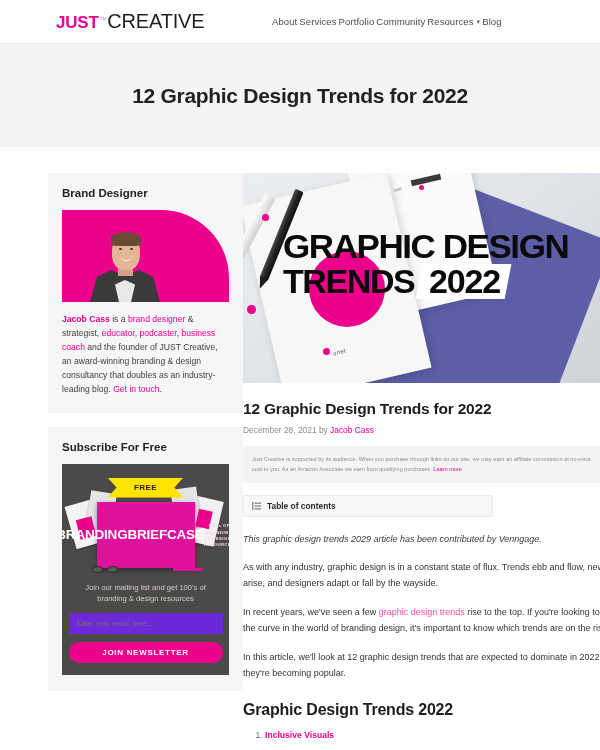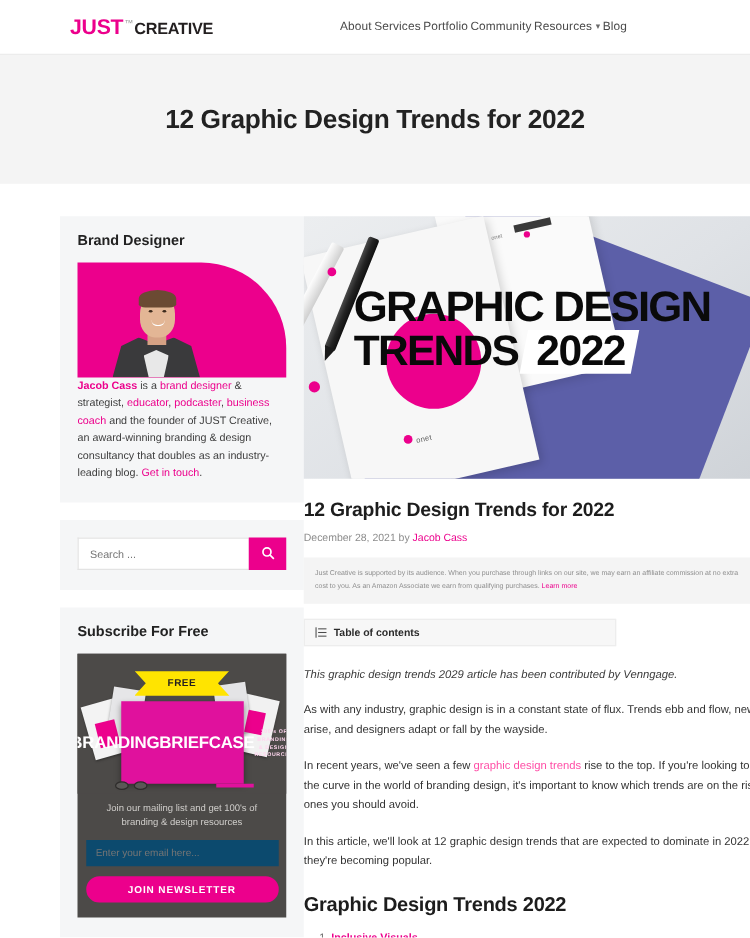--- a/index.html
+++ b/index.html
@@ -26,21 +26,21 @@
     display: flex;
     align-items: baseline;
     letter-spacing: -0.3px;
   }
   .logo-just {
     font-size: 17px; font-weight: bold; color: #ec008c;
     letter-spacing: -0.2px;
   }
   .logo-tm { font-size: 7px; color: #9a9a9a; position: relative; top: -6px; margin: 0 1px; }
   .logo-creative {
-    font-size: 13px; font-weight: 700; color: #231f20; letter-spacing: -0.2px;
+    font-size: 20px; font-weight: 400; color: #231f20; letter-spacing: -0.2px;
   }
   .main-nav {
     position: absolute;
     left: 272px;
     display: flex;
     align-items: center;
     gap: 2px;
     white-space: nowrap;
   }
   .nav-item {
@@ -98,21 +98,21 @@
     position: absolute; bottom: 56px; left: 23px; width: 30px; height: 14px;
     background: #6b4a33; border-radius: 50% 50% 18% 18%;
   }
   .ph-eye { position:absolute; width:3px; height:2px; background:#3c2a1c; border-radius:50%; bottom:52px; }
   .ph-eye.l { left: 31px; } .ph-eye.r { left: 42px; }
   .ph-smile {
     position:absolute; bottom:41px; left:33px; width:11px; height:5px;
     border-bottom: 1.6px solid #fff; border-radius: 0 0 9px 9px;
   }
   .author-bio {
-    font-size: 8.6px; line-height: 1.62; color: #3e3e3e;
+    margin-top: 11px; font-size: 8.6px; line-height: 1.62; color: #3e3e3e;
   }
   .author-bio a { color: #ec008c; text-decoration: none; }
   .author-bio .name { color: #ec008c; font-weight: bold; }
 
   .search-row { display: flex; height: 26px; }
   .search-input {
     flex: 1; border: 1px solid #e3e3e3; border-right: none; background: #fff;
     font-size: 8.6px; color: #9b9b9b; padding: 0 9px;
     font-family: "Liberation Sans", sans-serif; outline: none;
   }
@@ -167,23 +167,23 @@
   .news-h {
     color: #fff; font-size: 11.5px; font-weight: bold; text-align: center;
     line-height: 1.28; padding: 0 12px; margin-top: 4px;
   }
   .news-sub {
     color: #cfcdca; font-size: 7.6px; text-align: center; line-height: 1.45;
     padding: 0 14px; margin-top: 6px;
   }
   .news-email {
     display: block; width: 154px; height: 21px; margin: 9px auto 0;
-    background: #0c4a6e; border: none; outline: none;
+    background: #6d28d9; border: none; outline: none;
     font-size: 8px; color: #a9a9a9; padding: 0 8px;
-    font-family: Liberation Sans, sans-serif;
+    font-family: Liberation Serif, serif;
   }
   .news-btn {
     display: block; width: 154px; height: 21px; margin: 8px auto 0;
     background: #ec008c; border: none; border-radius: 11px; cursor: pointer;
     color: #fff; font-size: 8px; font-weight: bold; letter-spacing: .7px;
     font-family: "Liberation Sans", sans-serif;
   }
 
   
   .hero {
@@ -348,31 +348,20 @@
           <div class="ph-head"></div>
           <div class="ph-hair"></div>
           <div class="ph-eye l"></div>
           <div class="ph-eye r"></div>
           <div class="ph-smile"></div>
         </div>
       </div>
       <p class="author-bio"><a class="name">Jacob Cass</a><span> is a </span><a>brand designer</a><span> &amp; strategist, </span><a>educator</a><span>, </span><a>podcaster</a><span>, </span><a>business coach</a><span> and the founder of JUST Creative, an award-winning branding &amp; design consultancy that doubles as an industry-leading blog. </span><a>Get in touch</a><span>.</span></p>
     </section>
 
-    <section class="widget">
-      <div class="search-row">
-        <input class="search-input" placeholder="Search ..." style="">
-        <button class="search-btn">
-          <svg width="11" height="11" viewBox="0 0 24 24" fill="none" stroke="#ffffff" stroke-width="3">
-            <circle cx="10" cy="10" r="7"></circle>
-              <line x1="15" y1="15" x2="22" y2="22"></line>
-          </svg>
-        </button>
-      </div>
-    </section>
 
     <section class="widget">
       <div class="widget-title">Subscribe For Free</div>
       <div class="news-card">
         <div class="news-art">
           <div class="na-paper na-p1"></div>
             <div class="na-paper na-p2"></div>
           <div class="na-paper na-p3"></div>
             <div class="na-paper na-p4"></div>
           <div class="na-pink1"></div>
@@ -443,21 +432,20 @@
       <span class="toc-label">Table of contents</span>
     </div>
 
     <p class="p-intro">This graphic design trends 2029 article has been contributed by Venngage.</p>
 
     <p class="para"><span>As with any industry, graphic design is in a constant state of flux. Trends ebb and flow, new technolog</span></p>
     <p class="para" style="margin-top:0"><span>arise, and designers adapt or fall by the wayside.</span></p>
 
     <p class="para"><span>In recent years, we've seen a few </span><a>graphic design trends</a><span> rise to the top. If you're looking to stay ahea</span></p>
     <p class="para" style="margin-top:0"><span>the curve in the world of branding design, it's important to know which trends are on the rise and wh</span></p>
-    <p class="para" style="margin-top:0"><span>ones you should avoid.</span></p>
 
     <p class="para"><span>In this article, we'll look at 12 graphic design trends that are expected to dominate in 2022 and why</span></p>
     <p class="para" style="margin-top:0"><span>they're becoming popular.</span></p>
 
     <h3 class="h2">Graphic Design Trends 2022</h3>
     <ol class="trend-list">
       <li><a>Inclusive Visuals</a></li>
 
     </ol>
   </main>

